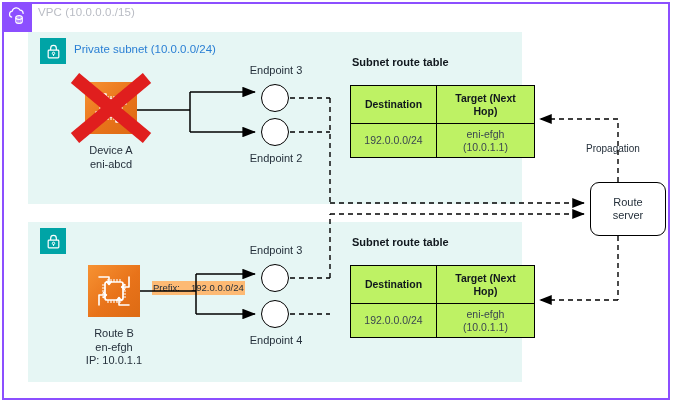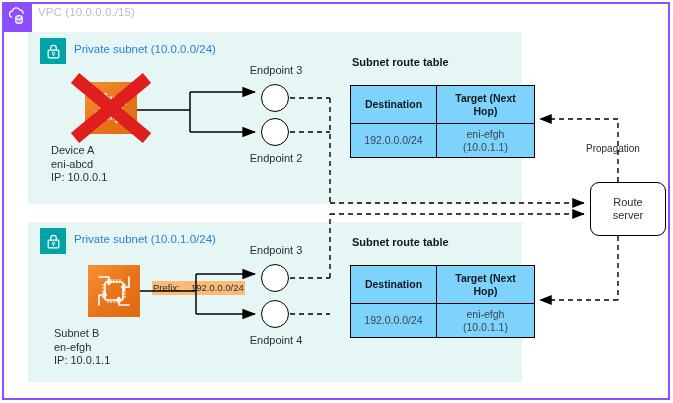--- a/index.html
+++ b/index.html
@@ -66,21 +66,21 @@
   
   .device-icon {
     position: absolute;
     width: 52px; height: 52px;
     background: linear-gradient(135deg, #F79232 0%, #E8731A 55%, #DD6B14 100%);
   }
   .device-a-icon { left: 85px; top: 82px; }
   .device-b-icon { left: 88px; top: 265px; }
   .device-caption {
     position: absolute;
-    text-align: left;
+    text-align: center;
     font-size: 11px;
     color: #25303b;
     line-height: 13.5px;
     white-space: nowrap;
   }
   .device-a-caption { left: 51px; top: 144px; width: 120px; }
   .device-b-caption { left: 54px; top: 327px; width: 120px; }
 
   .red-x { position: absolute; left: 68px; top: 72px; width: 86px; height: 72px; }
 
@@ -114,21 +114,21 @@
     font-size: 11px;
     font-weight: bold;
     color: #10171d;
     white-space: nowrap;
   }
   .rt-title-top { left: 352px; top: 56px; }
   .rt-title-bot { left: 352px; top: 236px; }
   .route-table {
     position: absolute;
     border-collapse: collapse;
-    background: #7dd3fc;
+    background: #bef264;
     table-layout: fixed;
   }
   .rt-top { left: 350px; top: 85px; width: 184px; }
   .rt-bot { left: 350px; top: 265px; width: 184px; }
   .route-table td {
     border: 1.3px solid #000;
     text-align: center;
     vertical-align: middle;
     font-size: 10.5px;
     color: #10171d;
@@ -213,21 +213,20 @@
 
   <div class="subnet subnet-bot"></div>
   <div class="subnet-icon subnet-icon-bot">
     <svg width="17" height="17" viewBox="0 0 24 24">
       <rect x="4.5" y="10" width="15" height="11" rx="1.2" fill="none" stroke="#ffffff" stroke-width="1.7"></rect>
       <path d="M8 10V7.4a4 4 0 0 1 8 0V10" fill="none" stroke="#ffffff" stroke-width="1.7"></path>
       <circle cx="12" cy="14.6" r="1.7" fill="none" stroke="#ffffff" stroke-width="1.4"></circle>
       <path d="M12 15.8v2.4" stroke="#ffffff" stroke-width="1.4"></path>
     </svg>
   </div>
-  <div class="subnet-label subnet-label-bot">Private subnet (10.0.1.0/24)</div>
 
   <div class="device-icon device-a-icon">
     <svg width="52" height="52" viewBox="0 0 52 52">
       <rect x="17" y="17" width="18" height="18" rx="2" fill="none" stroke="#ffffff" stroke-width="1.7"></rect>
       <g stroke="#ffffff" stroke-width="1.1">
         <path d="M20 17v-3M23 17v-3M26 17v-3M29 17v-3M32 17v-3"></path>
         <path d="M20 35v3M23 35v3M26 35v3M29 35v3M32 35v3"></path>
         <path d="M17 20h-3M17 23h-3M17 26h-3M17 29h-3M17 32h-3"></path>
         <path d="M35 20h3M35 23h3M35 26h3M35 29h3M35 32h3"></path>
       </g>
@@ -245,21 +244,20 @@
   </div>
   <div class="red-x">
     <svg width="86" height="72" viewBox="0 0 86 72">
       <path d="M7 6 L79 66" stroke="#E01E1E" stroke-width="13" stroke-linecap="butt"></path>
       <path d="M79 6 L7 66" stroke="#E01E1E" stroke-width="13" stroke-linecap="butt"></path>
     </svg>
   </div>
   <div class="device-caption device-a-caption">
     <div>Device A</div>
     <div>eni-abcd</div>
-    <div>IP: 10.0.0.1</div>
   </div>
 
   <div class="device-icon device-b-icon">
     <svg width="52" height="52" viewBox="0 0 52 52">
       <rect x="17" y="17" width="18" height="18" rx="2" fill="none" stroke="#ffffff" stroke-width="1.7"></rect>
       <g stroke="#ffffff" stroke-width="1.1">
         <path d="M20 17v-3M23 17v-3M26 17v-3M29 17v-3M32 17v-3"></path>
         <path d="M20 35v3M23 35v3M26 35v3M29 35v3M32 35v3"></path>
         <path d="M17 20h-3M17 23h-3M17 26h-3M17 29h-3M17 32h-3"></path>
         <path d="M35 20h3M35 23h3M35 26h3M35 29h3M35 32h3"></path>
@@ -270,21 +268,21 @@
         <path d="M11 40V30h7"></path>
           <path d="M15.6 32.4L18.4 30l-2.8-2.4"></path>
         <path d="M41 40H31v-7"></path>
           <path d="M28.6 35.4L31 32.6l2.4 2.8"></path>
         <path d="M11 12h10v7"></path>
           <path d="M23.4 16.6L21 19.4l-2.4-2.8"></path>
       </g>
     </svg>
   </div>
   <div class="device-caption device-b-caption">
-    <div>Subnet B</div>
+    <div>Route B</div>
     <div>en-efgh</div>
     <div>IP: 10.0.1.1</div>
   </div>
 
   <div class="endpoint ep1"></div>
   <div class="endpoint ep2"></div>
   <div class="endpoint ep3"></div>
   <div class="endpoint ep4"></div>
 
   <div class="endpoint-label ep1-label">Endpoint 3</div>

